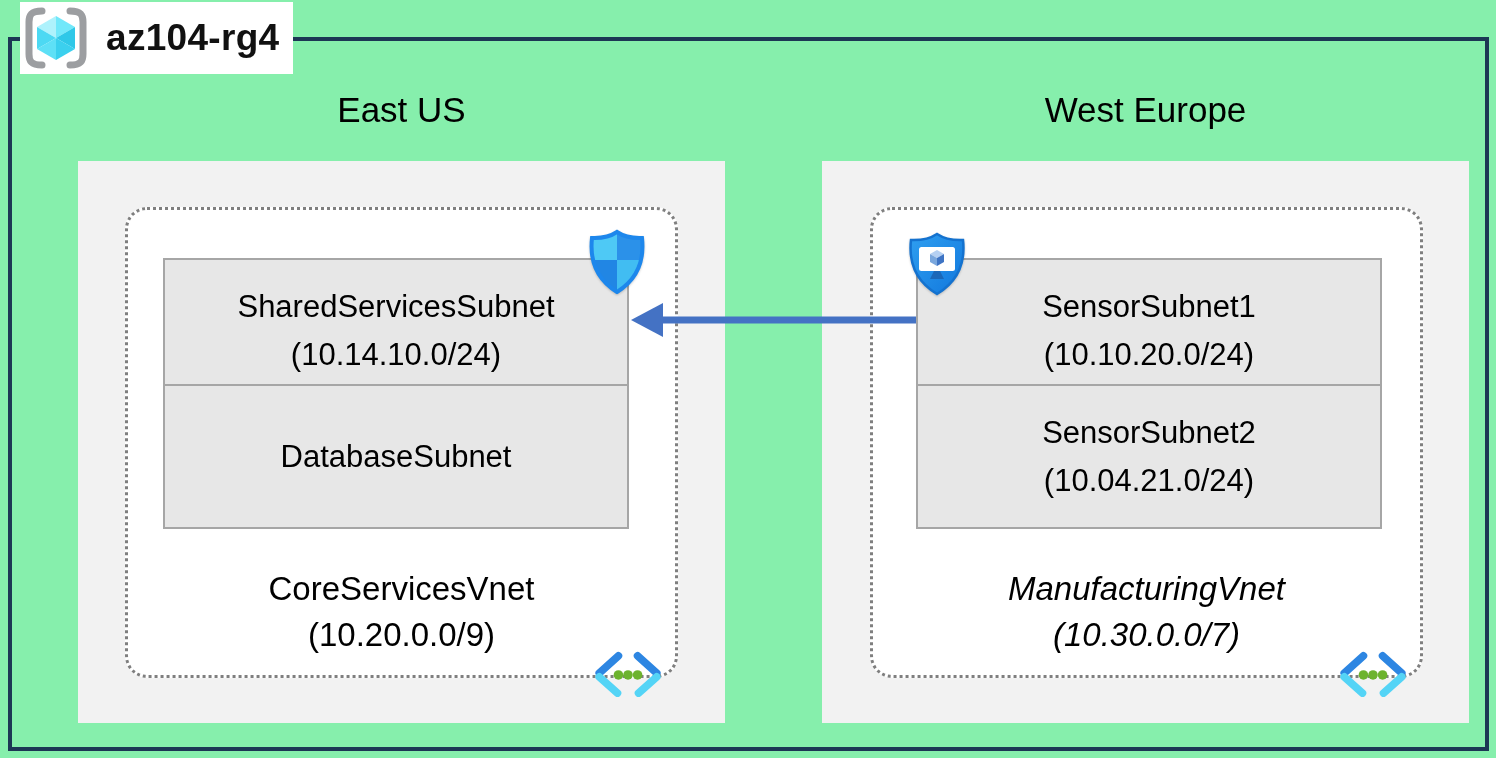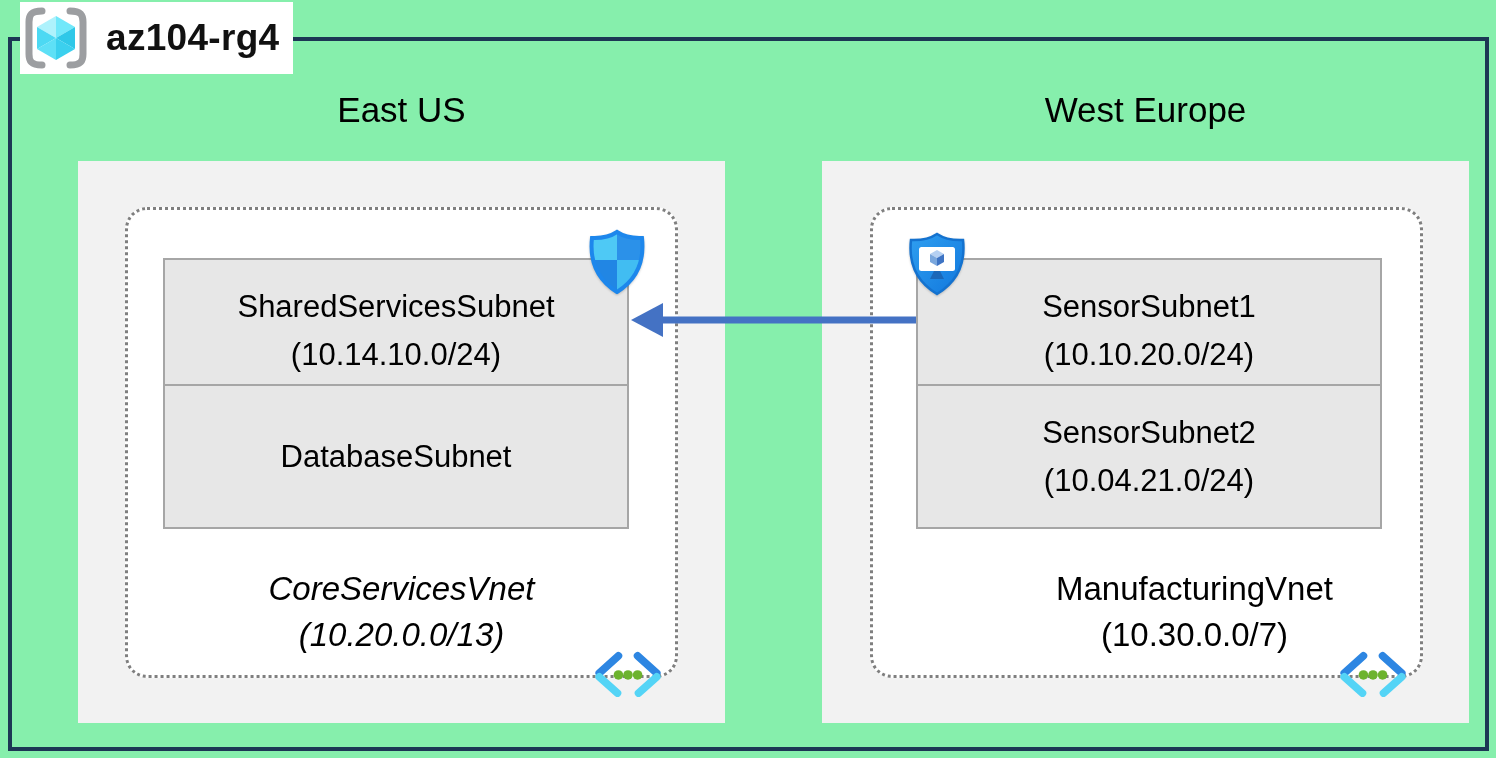--- a/index.html
+++ b/index.html
@@ -39,22 +39,22 @@
     font-size:31px;line-height:48px;color:#000;text-align:center;
   }
   .subnet.east{left:163px;}
   .subnet.west{left:916px;}
   .subnet.row1{top:258px;}
   .subnet.row2{top:384px;}
   .vnet-label{
     position:absolute;top:566px;width:553px;text-align:center;
     font-size:33px;line-height:46px;color:#000;z-index:3;
   }
-  .vnet-label.east{left:125px;font-style:italic;}
-  .vnet-label.west{left:918px;}
+  .vnet-label.east{left:125px;}
+  .vnet-label.west{left:870px;font-style:italic;}
   .arrow-layer{position:absolute;left:0;top:0;width:1496px;height:758px;z-index:4;pointer-events:none;}
   .icon-abs{position:absolute;z-index:5;filter:drop-shadow(0 1px 1px rgba(0,0,0,.2));}
   .nsg-icon{left:585px;top:229px;}
   .bastion-icon{left:903px;top:231px;}
   .vnet-icon{z-index:3;filter:none;}
   .vnet-icon.east{left:591px;top:651px;}
   .vnet-icon.west{left:1336px;top:651px;}
 </style>
 </head>
 <body>
@@ -98,21 +98,21 @@
     <span>SensorSubnet1</span>
     <span>(10.10.20.0/24)</span>
   </div>
   <div class="subnet west row2">
     <span>SensorSubnet2</span>
     <span>(10.04.21.0/24)</span>
   </div>
 
   <div class="vnet-label east">
     <div>CoreServicesVnet</div>
-    <div>(10.20.0.0/13)</div>
+    <div>(10.20.0.0/9)</div>
   </div>
   <div class="vnet-label west">
     <div>ManufacturingVnet</div>
     <div>(10.30.0.0/7)</div>
   </div>
 
   <svg class="arrow-layer" width="1496" height="758" viewBox="0 0 1496 758" aria-hidden="true">
     <line x1="916" y1="320" x2="656" y2="320" stroke="#4472c4" stroke-width="7"></line>
     <polygon points="631,320 663,303 663,337" fill="#4472c4"></polygon>
   </svg>

